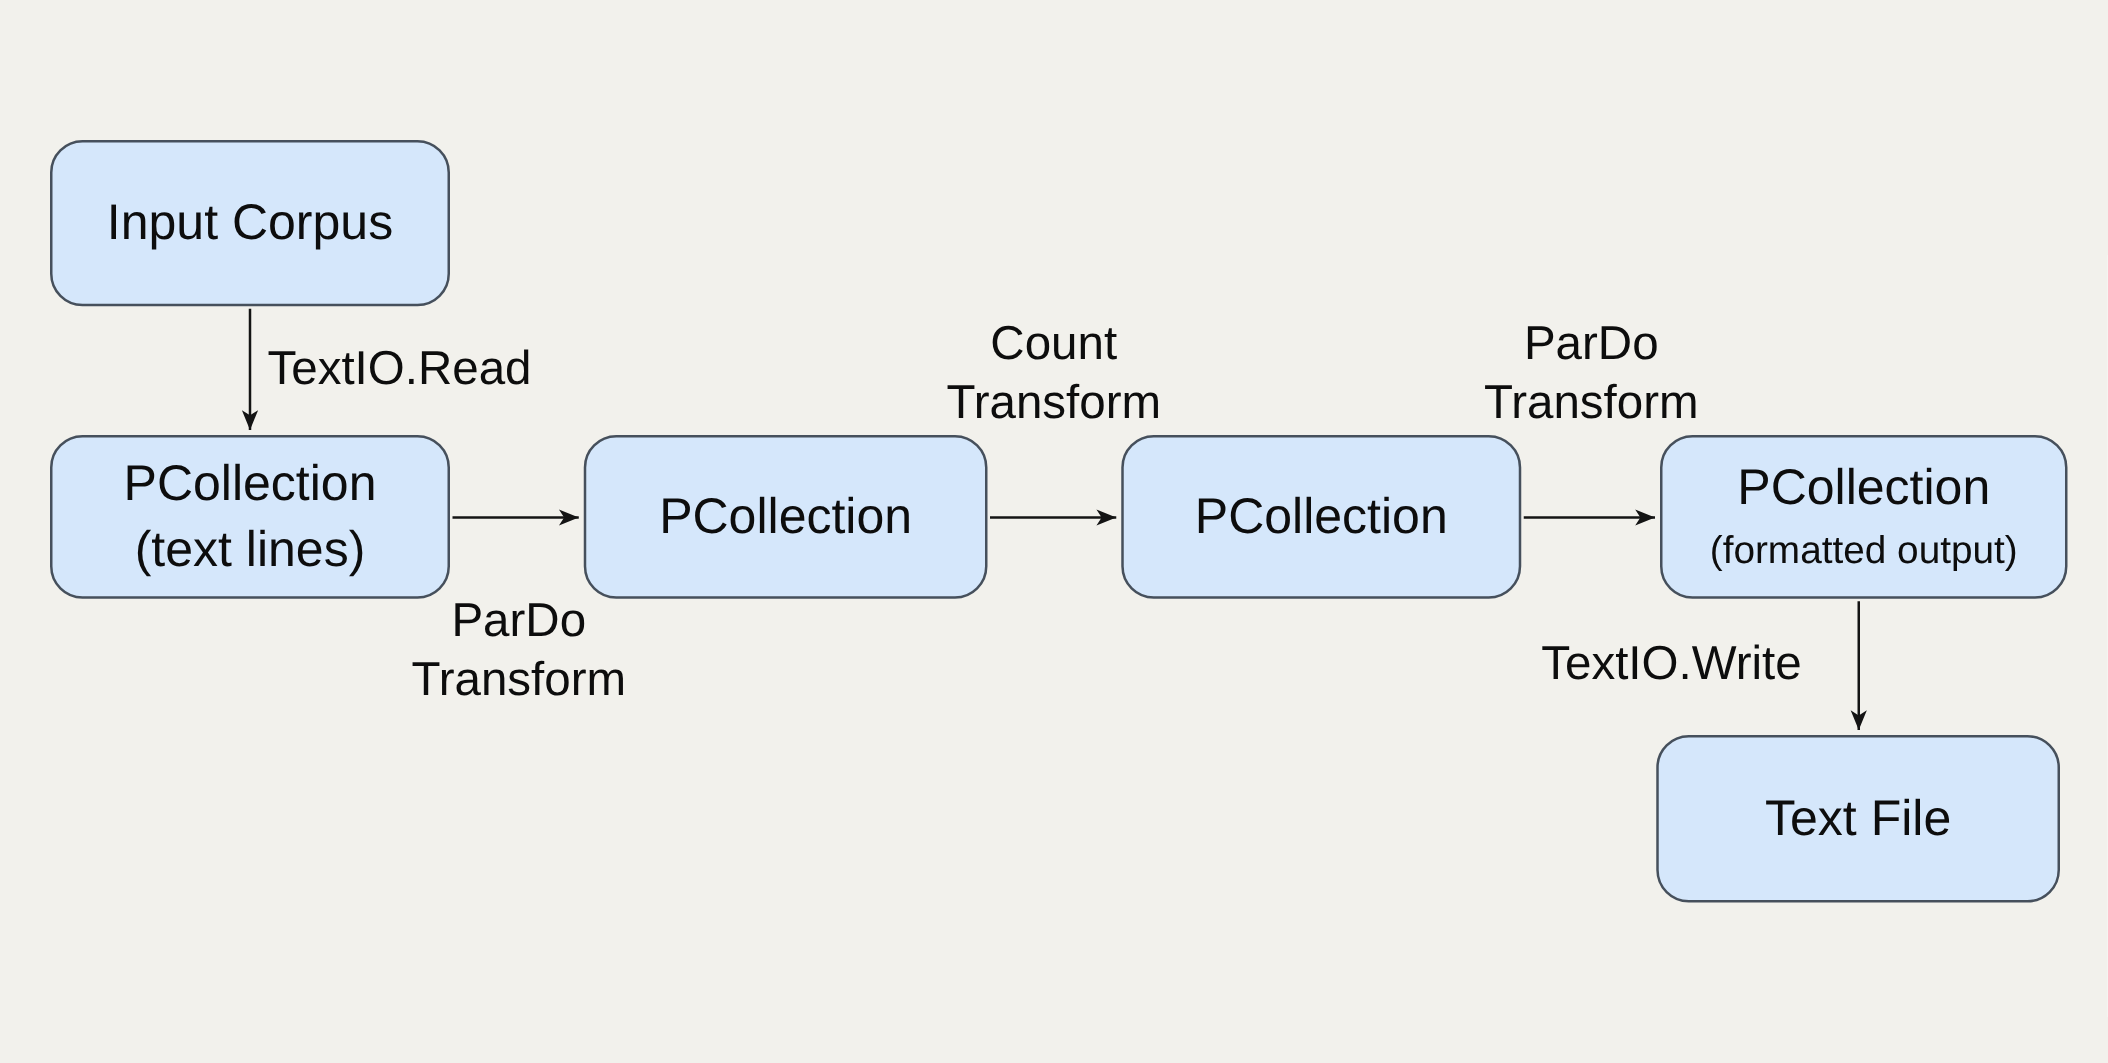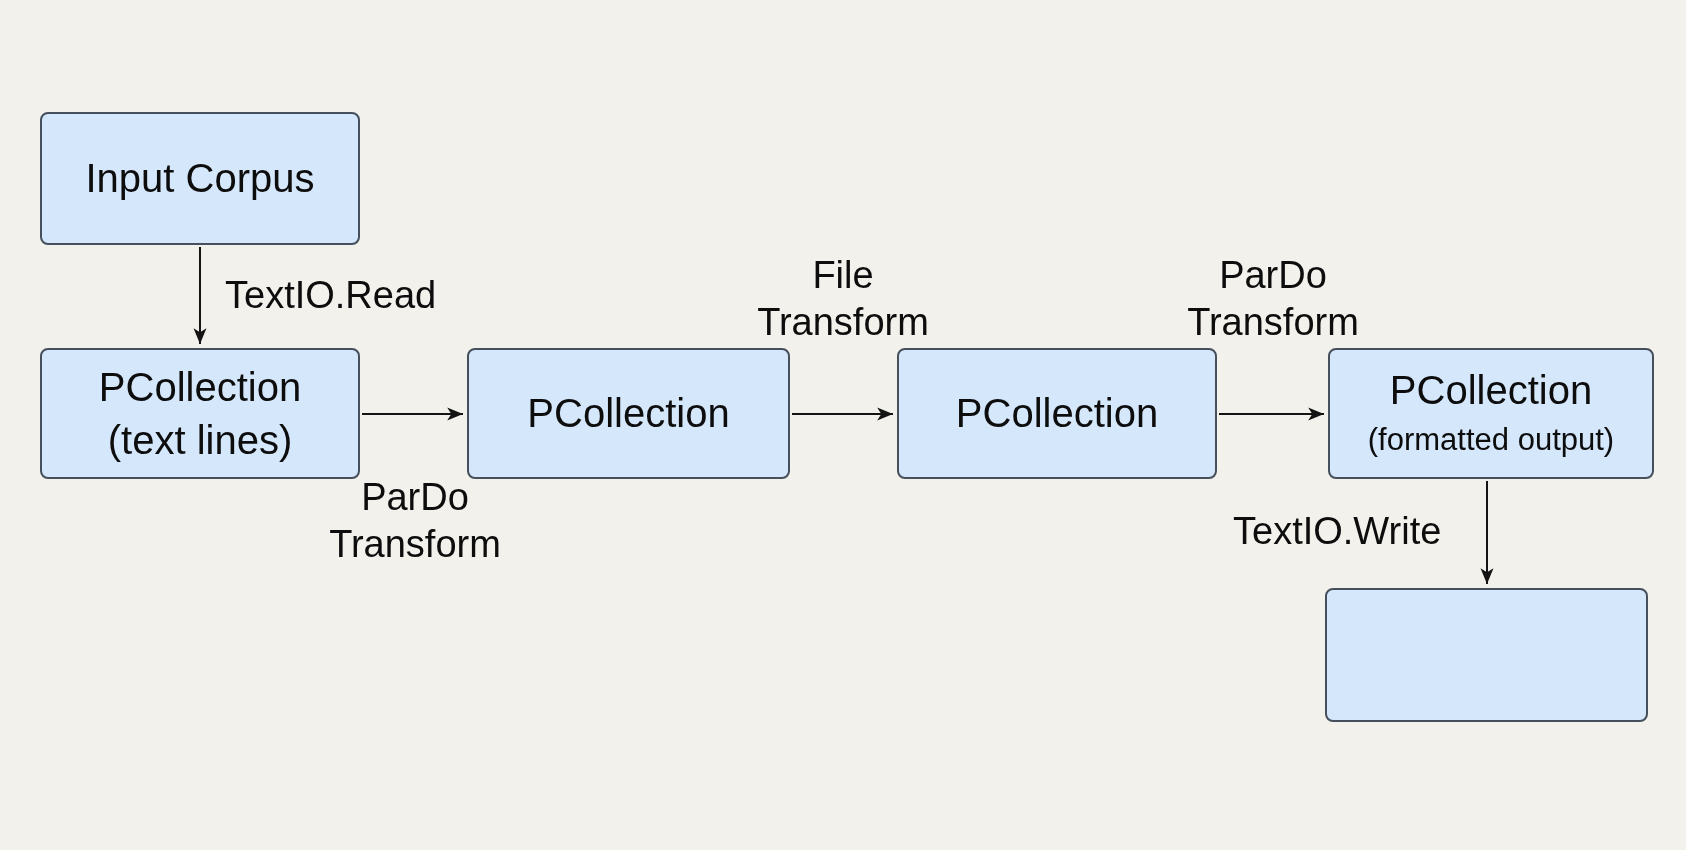--- a/index.html
+++ b/index.html
@@ -24,21 +24,21 @@
   }
   .edges line {
     stroke: var(--arrow, #141414);
     stroke-width: 2;
   }
   .node {
     position: absolute;
     box-sizing: border-box;
     background: var(--node-fill, #d5e7fb);
     border: 2px solid var(--node-border, #46505c);
-    border-radius: 8px;
+    border-radius: 26px;
     display: flex;
     flex-direction: column;
     align-items: center;
     justify-content: center;
     text-align: center;
   }
   .node .line1 {
     font-size: 40px;
     line-height: 53px;
     white-space: nowrap;
@@ -60,21 +60,21 @@
   .n5 { left: 1328px; top: 348px; width: 326px; height: 131px; }
   .n6 { left: 1325px; top: 588px; width: 323px; height: 134px; }
 
   .edge-label {
     position: absolute;
     font-size: 38px;
     line-height: 47px;
     white-space: pre-line;
     text-align: center;
   }
-  .l1 { left: 214px;  top: 272px; text-align: center; margin-left: 11px; }
+  .l1 { left: 214px;  top: 272px; text-align: center; }
   .l2 { left: 265px;  top: 474px; width: 300px; }
   .l3 { left: 693px;  top: 252px; width: 300px; }
   .l4 { left: 1123px; top: 252px; width: 300px; }
   .l5 { left: 1233px; top: 508px; text-align: right; }
 </style>
 </head>
 <body>
 
 <div class="canvas">
 
@@ -108,24 +108,25 @@
   <div class="node n4">
     <div class="line1">PCollection</div>
   </div>
 
   <div class="node n5">
     <div class="line1">PCollection</div>
     <div class="line2">(formatted output)</div>
   </div>
 
   <div class="node n6">
+    <div class="line2">Text File</div>
   </div>
 
   <div class="edge-label l1">TextIO.Read</div>
   <div class="edge-label l2">ParDo
 Transform</div>
-  <div class="edge-label l3">File
+  <div class="edge-label l3">Count
 Transform</div>
   <div class="edge-label l4">ParDo
 Transform</div>
   <div class="edge-label l5">TextIO.Write</div>
 
 </div>
 
 </body></html>

